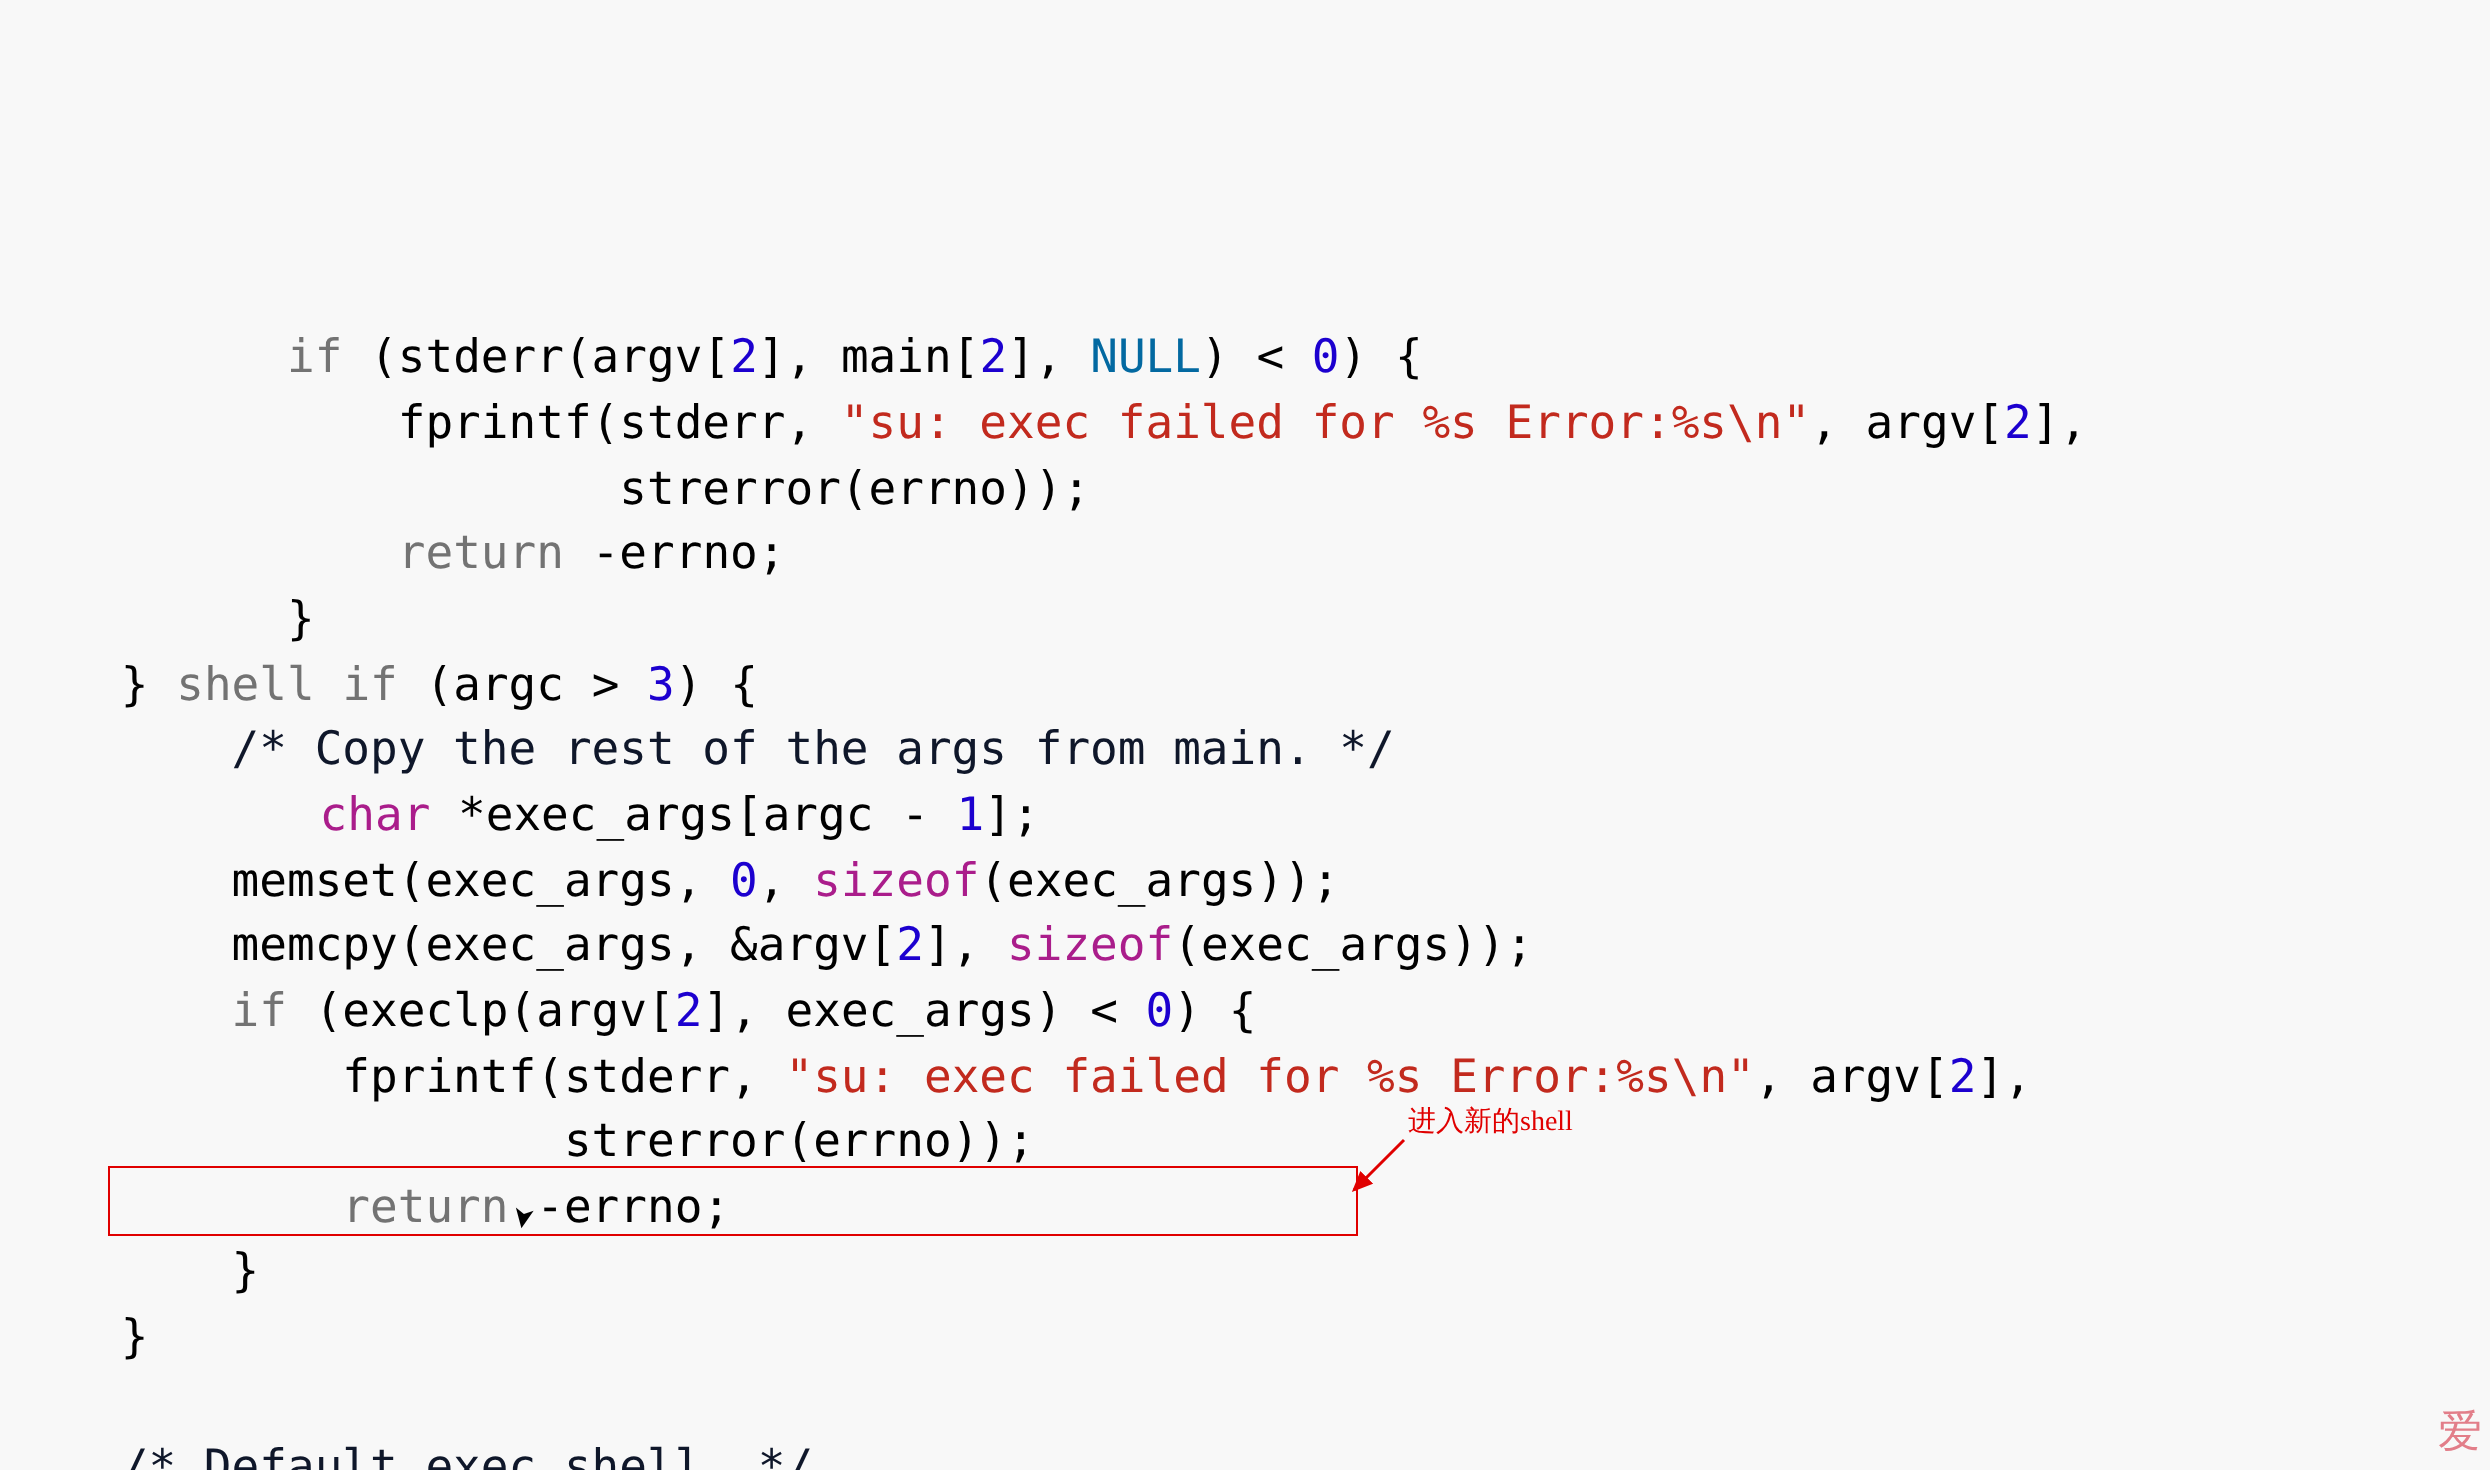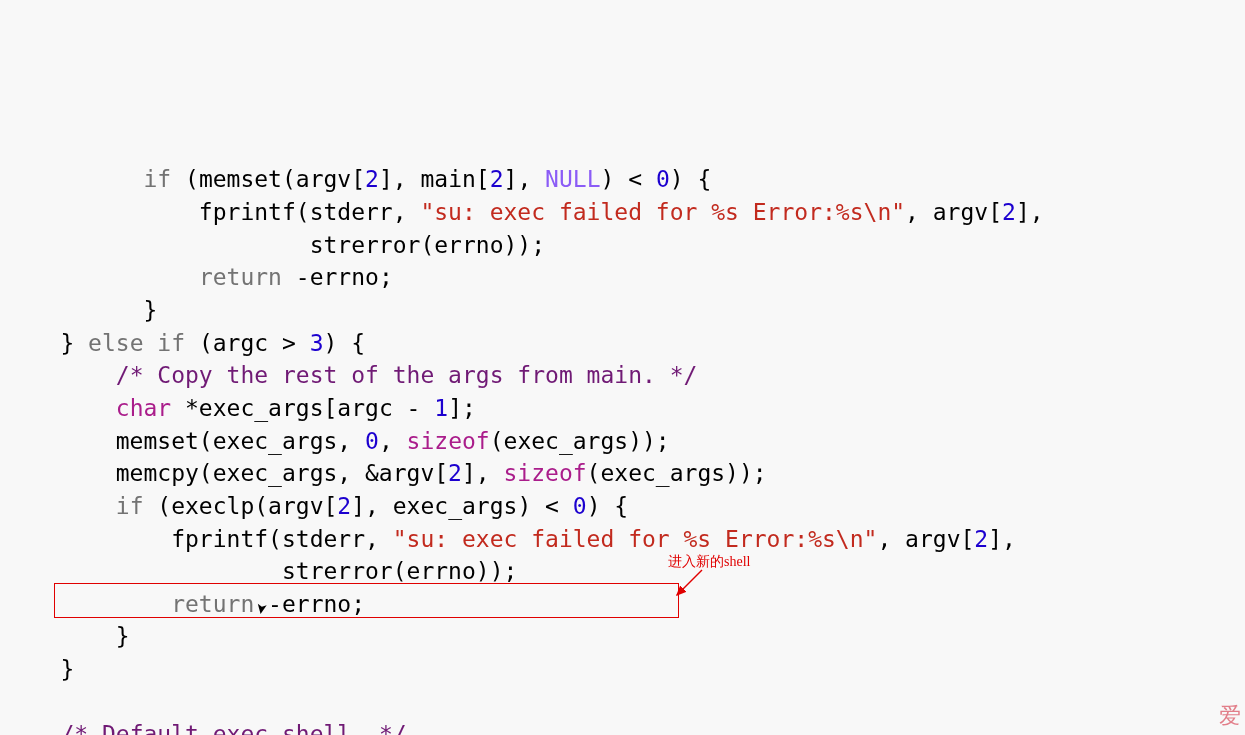--- a/index.html
+++ b/index.html
@@ -12,25 +12,25 @@
     color: #000;
     white-space: pre;
     overflow: hidden;
   }
   .code-area {
     position: relative;
     padding-top: 0px;
     padding-left: 5px;
   }
   .kw { color: #737373; }       
-  .type { color: #aa1d8b; }
+  .type { color: #aa1d8b; margin-left: 44px; }
   .str { color: #c22a1e; }      
   .num { color: #1c00cf; }      
-  .null { color: #8b5cf6; }     
-  .comment { color: #701a75; }
+  .null { color: #0369a1; }     
+  .comment { color: #0f172a; }
   .sizeof { color: #aa1d8b; }
   .plain { color: #000; }
 
   .highlight-box {
     position: absolute;
     border: 1px solid #e00000;
     pointer-events: none;
   }
   .annotation {
     position: absolute;
@@ -58,26 +58,26 @@
     opacity: 0.7;
     font-family: "SimSun", serif;
   }
 </style>
 </head>
 <body>
 
 
 
 <div class="code-area">
-<span class="plain"><span>          </span><span class="kw">if</span><span> (memset(argv[</span><span class="num">2</span><span>], main[</span><span class="num">2</span><span>], </span><span class="null">NULL</span><span>) &lt; </span><span class="num">0</span><span>) {</span></span>
+<span class="plain"><span>          </span><span class="kw">if</span><span> (stderr(argv[</span><span class="num">2</span><span>], main[</span><span class="num">2</span><span>], </span><span class="null">NULL</span><span>) &lt; </span><span class="num">0</span><span>) {</span></span>
 <span class="plain"><span>              fprintf(stderr, </span><span class="str">"su: exec failed for %s Error:%s\n"</span><span>, argv[</span><span class="num">2</span><span>],</span></span>
 <span class="plain"><span>                      strerror(errno));</span></span>
 <span class="plain"><span>              </span><span class="kw">return</span><span> -errno;</span></span>
 <span class="plain"><span>          }</span></span>
-<span class="plain"><span>    } </span><span class="kw">else</span><span> </span><span class="kw">if</span><span> (argc &gt; </span><span class="num">3</span><span>) {</span></span>
+<span class="plain"><span>    } </span><span class="kw">shell</span><span> </span><span class="kw">if</span><span> (argc &gt; </span><span class="num">3</span><span>) {</span></span>
 <span class="plain"><span>        </span><span class="comment">/* Copy the rest of the args from main. */</span></span>
 <span class="plain"><span>        </span><span class="type">char</span><span> *exec_args[argc - </span><span class="num">1</span><span>];</span></span>
 <span class="plain"><span>        memset(exec_args, </span><span class="num">0</span><span>, </span><span class="sizeof">sizeof</span><span>(exec_args));</span></span>
 <span class="plain"><span>        memcpy(exec_args, &amp;argv[</span><span class="num">2</span><span>], </span><span class="sizeof">sizeof</span><span>(exec_args));</span></span>
 <span class="plain"><span>        </span><span class="kw">if</span><span> (execlp(argv[</span><span class="num">2</span><span>], exec_args) &lt; </span><span class="num">0</span><span>) {</span></span>
 <span class="plain"><span>            fprintf(stderr, </span><span class="str">"su: exec failed for %s Error:%s\n"</span><span>, argv[</span><span class="num">2</span><span>],</span></span>
 <span class="plain"><span>                    strerror(errno));</span></span>
 <span class="plain"><span>            </span><span class="kw">return</span><span> -errno;</span></span>
 <span class="plain"><span>        }</span></span>
 <span class="plain"><span>    }</span></span>
@@ -94,20 +94,20 @@
 
 <svg class="arrow" width="1245" height="735" style="left:0;top:0;position:absolute;">
   <defs>
     <marker id="ah" markerWidth="8" markerHeight="8" refX="6" refY="3" orient="auto">
       <path d="M0,0 L7,3 L0,6 Z" fill="#e00000"></path>
     </marker>
   </defs>
   <line x1="702" y1="570" x2="677" y2="595" stroke="#e00000" stroke-width="1.5" marker-end="url(#ah)"></line>
 </svg>
 
-<div class="annotation" style="left:668px;top:555px;">进入新的shell</div>
+<div class="annotation" style="left:704px;top:555px;">进入新的shell</div>
 
 <div class="cursor" style="left:255px;top:595px;transform:rotate(100deg);">➤</div>
 
 <div class="watermark">爱</div>
 
 
 
 
 </body></html>

